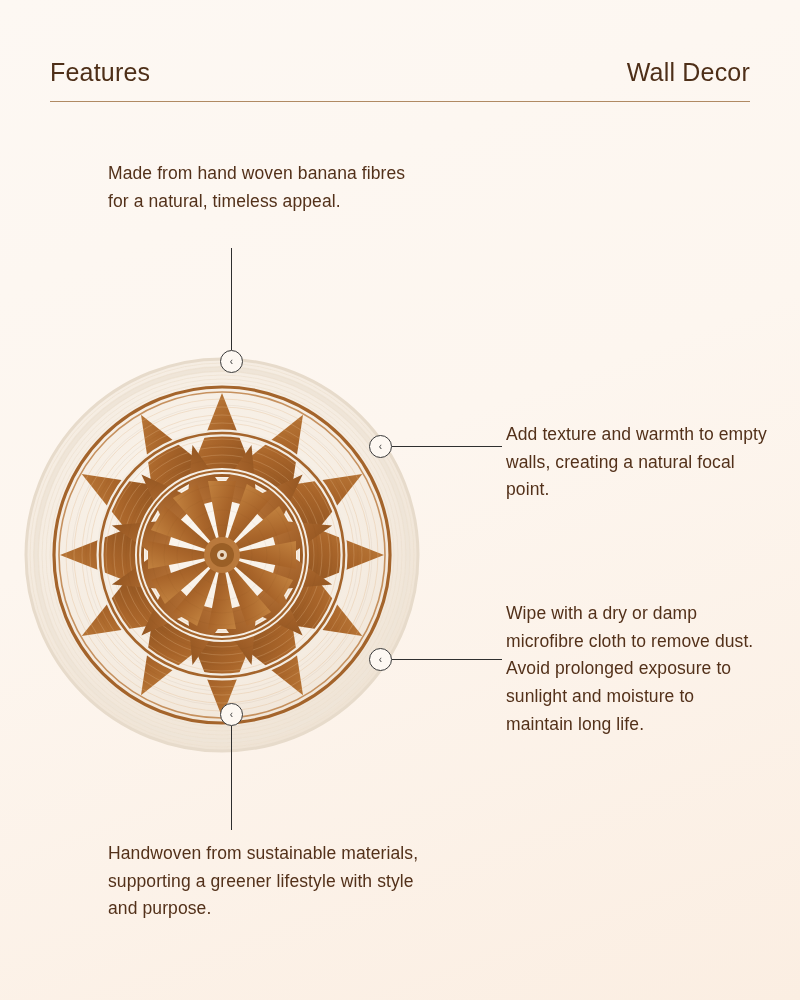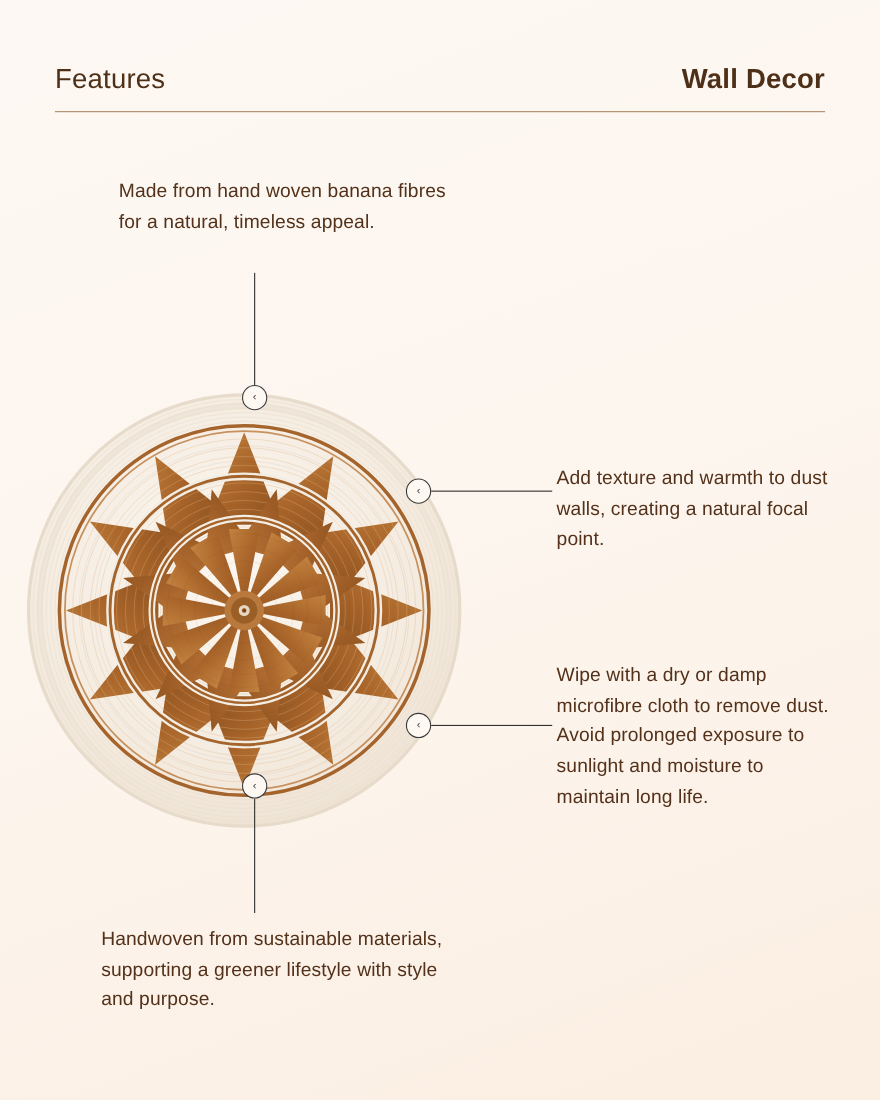--- a/index.html
+++ b/index.html
@@ -31,38 +31,38 @@
     gap: 47px;
   }
   .header-left {
     font-size: 25px;
     font-weight: 400;
     letter-spacing: 0.2px;
     color: #4e2f18;
   }
   .header-right {
     font-size: 25px;
-    font-weight: 700;
+    font-weight: 400;
     letter-spacing: 0.2px;
     color: #4e2f18;
   }
 
   
   .callout {
     position: absolute;
     font-size: 17.5px;
     line-height: 1.58;
     font-weight: 400;
     color: #53311a;
     letter-spacing: 0.1px;
   }
   #callout-top    { left: 108px; top: 160px;  width: 300px; }
   #callout-right1 { left: 506px; top: 421px;  width: 262px; }
   #callout-right2 { left: 506px; top: 600px;  width: 252px; }
-  #callout-bottom { left: 92px; top: 840px;  width: 340px; }
+  #callout-bottom { left: 108px; top: 840px;  width: 340px; }
 
   
   .leader {
     position: absolute;
     background: #2f2f2f;
   }
   .leader.v { width: 1px; }
   .leader.h { height: 1px; }
 
   .marker {
@@ -302,17 +302,17 @@
 <div class="marker" style="left:369px; top:435px;">‹</div>
 
 <div class="leader h" style="left:392px; top:659px; width:110px;"></div>
 <div class="marker" style="left:369px; top:648px;">‹</div>
 
 <div class="leader v" style="left:231px; top:726px; height:104px;"></div>
 <div class="marker" style="left:220px; top:703px;">‹</div>
 
 <div class="callout" id="callout-top">Made from hand woven banana fibres for a natural, timeless appeal.</div>
 
-<div class="callout" id="callout-right1">Add texture and warmth to dust walls, creating a natural focal point.</div>
+<div class="callout" id="callout-right1">Add texture and warmth to empty walls, creating a natural focal point.</div>
 
 <div class="callout" id="callout-right2">Wipe with a dry or damp microfibre cloth to remove dust. Avoid prolonged exposure to sunlight and moisture to maintain long life.</div>
 
 <div class="callout" id="callout-bottom">Handwoven from sustainable materials, supporting a greener lifestyle with style and purpose.</div>
 
 </body></html>

